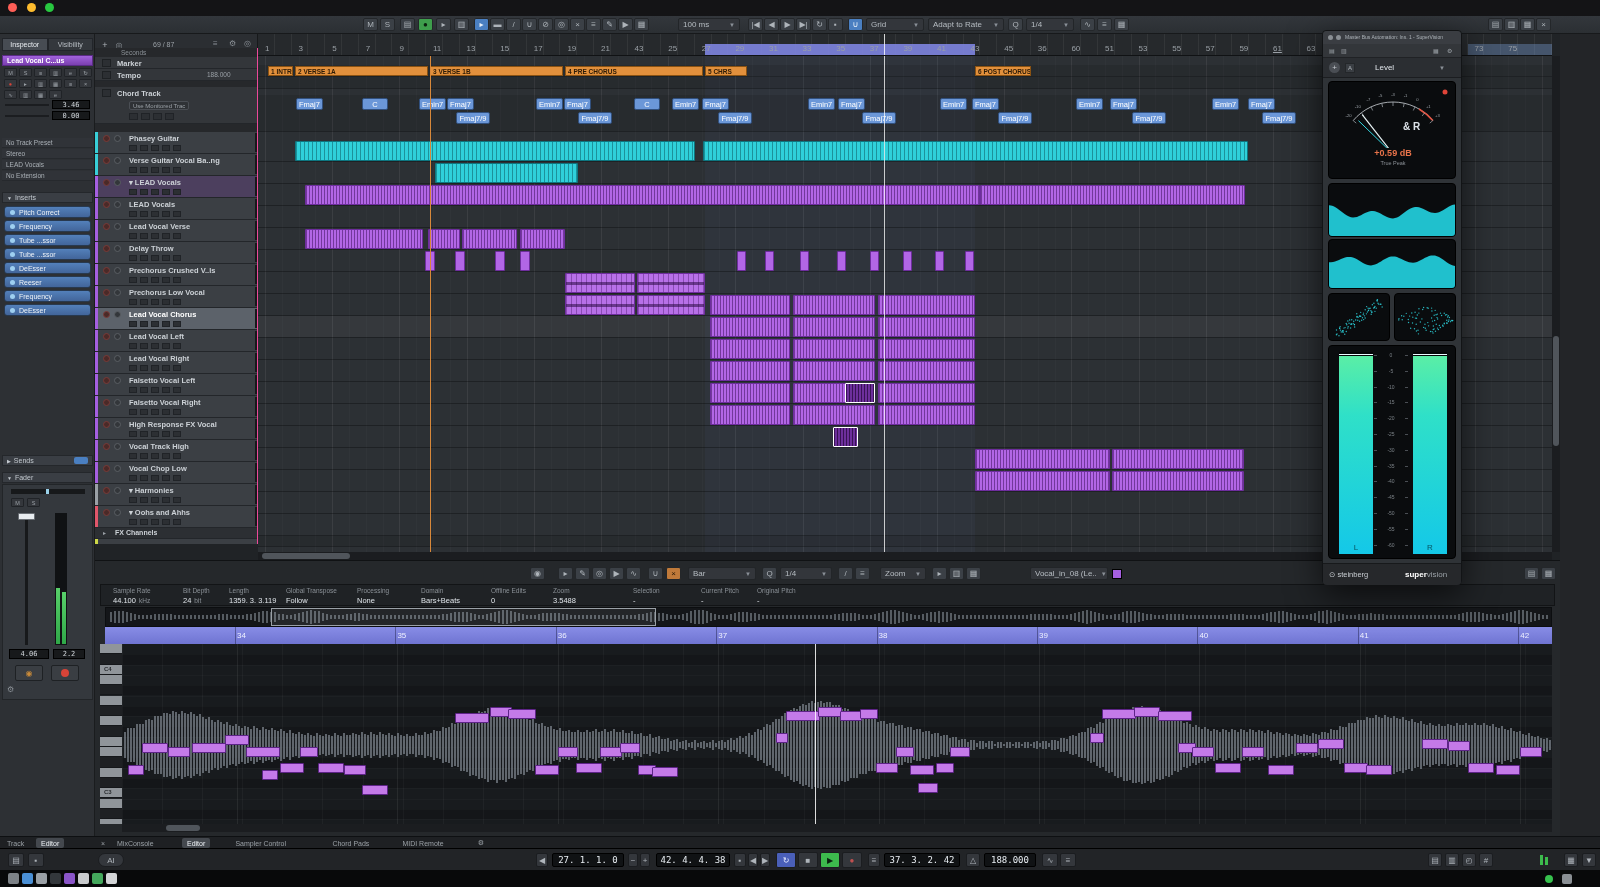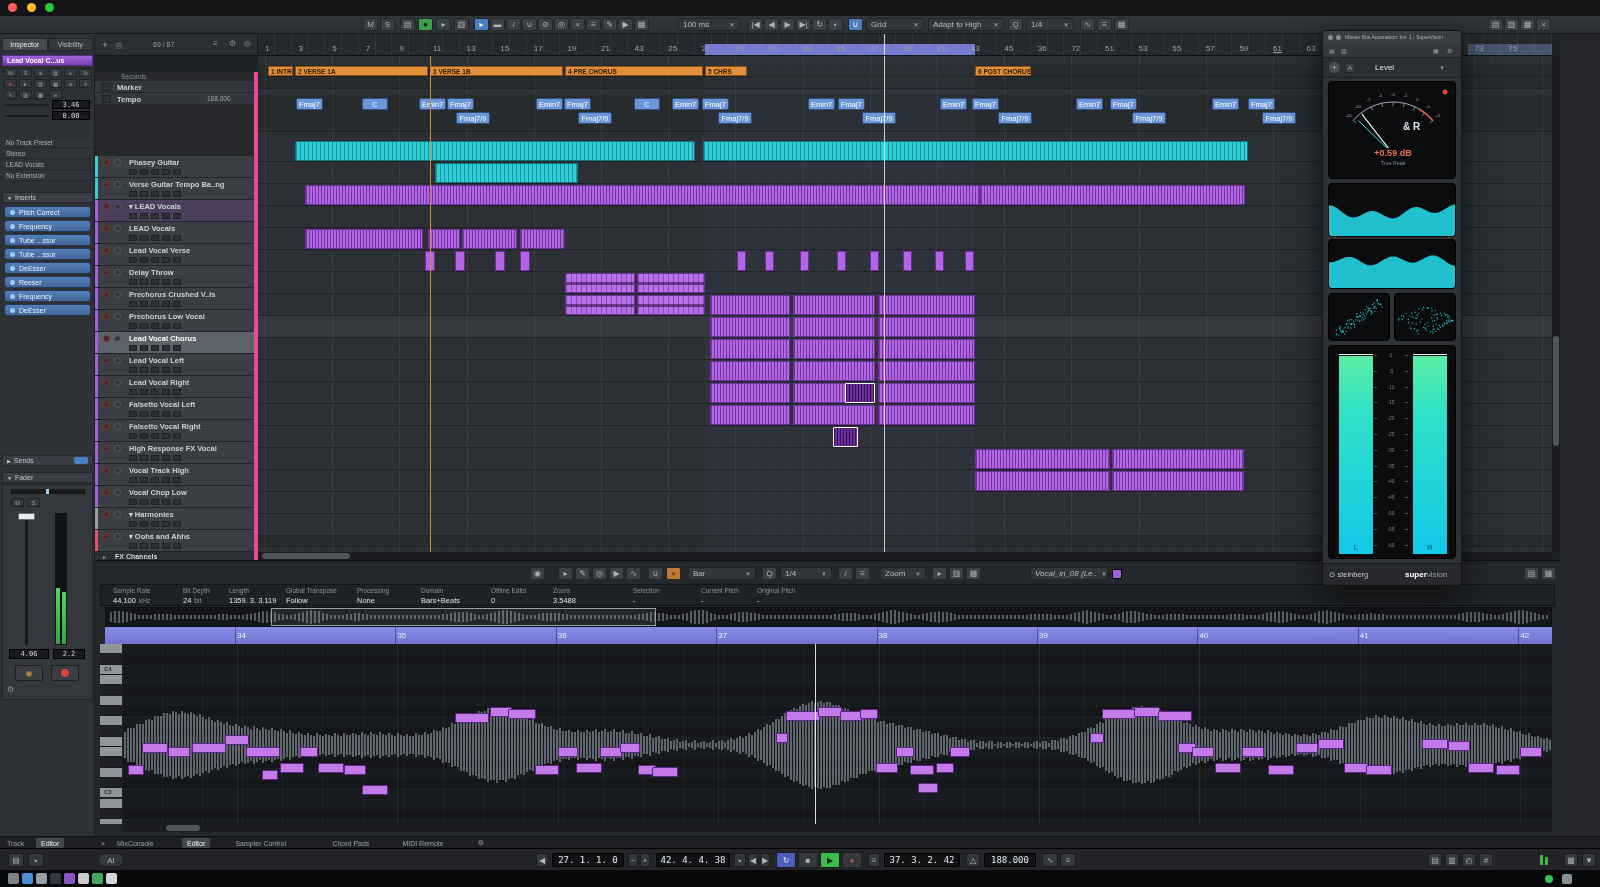--- a/index.html
+++ b/index.html
@@ -117,21 +117,21 @@
       <div class="tbtn" style="position: absolute; left: 780px; top: 2px;">▶</div>
       <div class="tbtn" style="position: absolute; left: 796px; top: 2px;">▶|</div>
       <div class="tbtn" style="position: absolute; left: 812px; top: 2px;">↻</div>
       <div class="tbtn" style="position: absolute; left: 828px; top: 2px;">▪</div>
       <div class="tbtn b" style="position: absolute; left: 848px; top: 2px;">∪</div>
       <div class="tsel" style="position: absolute; left: 866px; top: 2px; width: 58px;">
         <span>Grid</span>
         <span class="car">▼</span>
       </div>
       <div class="tsel" style="position: absolute; left: 928px; top: 2px; width: 76px;">
-        <span>Adapt to High</span>
+        <span>Adapt to Rate</span>
         <span class="car">▼</span>
       </div>
       <div class="tbtn" style="position: absolute; left: 1008px; top: 2px;">Q</div>
       <div class="tsel" style="position: absolute; left: 1026px; top: 2px; width: 48px;">
         <span>1/4</span>
         <span class="car">▼</span>
       </div>
       <div class="tbtn" style="position: absolute; left: 1080px; top: 2px;">∿</div>
       <div class="tbtn" style="position: absolute; left: 1097px; top: 2px;">≡</div>
       <div class="tbtn" style="position: absolute; left: 1114px; top: 2px;">▦</div>
@@ -274,65 +274,74 @@
       <div class="rulnum" style="position: absolute; left: 477.4px;">29</div>
       <div class="rulnum" style="position: absolute; left: 511px;">31</div>
       <div class="rulnum" style="position: absolute; left: 544.6px;">33</div>
       <div class="rulnum" style="position: absolute; left: 578.2px;">35</div>
       <div class="rulnum" style="position: absolute; left: 611.8px;">37</div>
       <div class="rulnum" style="position: absolute; left: 645.4px;">39</div>
       <div class="rulnum" style="position: absolute; left: 679px;">41</div>
       <div class="rulnum" style="position: absolute; left: 712.6px;">43</div>
       <div class="rulnum" style="position: absolute; left: 746.2px;">45</div>
       <div class="rulnum" style="position: absolute; left: 779.8px;">36</div>
-      <div class="rulnum" style="position: absolute; left: 813.4px;">72</div>
+      <div class="rulnum" style="position: absolute; left: 813.4px;">60</div>
       <div class="rulnum" style="position: absolute; left: 847px;">51</div>
       <div class="rulnum" style="position: absolute; left: 880.6px;">53</div>
       <div class="rulnum" style="position: absolute; left: 914.2px;">55</div>
       <div class="rulnum" style="position: absolute; left: 947.8px;">57</div>
       <div class="rulnum" style="position: absolute; left: 981.4px;">59</div>
       <div class="rulnum" style="position: absolute; left: 1015px; text-decoration: underline;">61</div>
       <div class="rulnum" style="position: absolute; left: 1048.6px;">63</div>
       <div class="rulnum" style="position: absolute; left: 1082.2px;">65</div>
       <div class="rulnum" style="position: absolute; left: 1115.8px;">67</div>
       <div class="rulnum" style="position: absolute; left: 1149.4px;">69</div>
       <div class="rulnum" style="position: absolute; left: 1183px;">71</div>
       <div class="rulnum" style="position: absolute; left: 1216.6px;">73</div>
       <div class="rulnum" style="position: absolute; left: 1250.2px;">75</div>
       <div style="position: absolute; left: 626px; top: 0px; width: 1px; height: 22px; background: rgba(255, 255, 255, 0.8);"></div>
     </div>
 
-  <div class="abs" id="tracklist" style="left:95px;top:72px;width:163px;height:496px;background:#26282b;border-right:4px solid #ec4899;overflow:hidden;">
+  <div class="abs" id="tracklist" style="left:95px;top:48px;width:163px;height:496px;background:#26282b;border-right:1px solid #ec4899;overflow:hidden;">
       <div style="position: absolute; left: 26px; top: 1px; font-size: 6.5px; color: rgb(138, 144, 150);">Seconds</div>
       <div class="trow special" style="position: absolute; top: 9px; height: 12px;">
         <div class="tname" style="position: absolute; left: 22px;">Marker</div>
         <div style="position: absolute; left: 7px; top: 2px; width: 9px; height: 8px; background: rgb(44, 47, 51); border: 1px solid rgb(30, 33, 36);"></div>
       </div>
       <div class="trow special" style="position: absolute; top: 21px; height: 12px;">
         <div class="tname" style="position: absolute; left: 22px;">Tempo</div>
         <div style="position: absolute; left: 7px; top: 2px; width: 9px; height: 8px; background: rgb(44, 47, 51); border: 1px solid rgb(30, 33, 36);"></div>
         <div style="position: absolute; left: 112px; top: 2px; font-size: 6.5px; color: rgb(154, 160, 166);">188.000</div>
+      </div>
+      <div class="trow special" style="position: absolute; top: 39px; height: 37px;">
+        <div class="tname" style="position: absolute; left: 22px;">Chord Track</div>
+        <div style="position: absolute; left: 7px; top: 2px; width: 9px; height: 8px; background: rgb(44, 47, 51); border: 1px solid rgb(30, 33, 36);"></div>
+        <div class="chip" style="position: absolute; left: 34px; top: 14px; height: 9px;">Use Monitored Trac</div>
+        <div style="position: absolute; left: 34px; top: 26px; width: 9px; height: 7px; background: rgb(44, 47, 51); border: 1px solid rgb(32, 35, 39);"></div>
+        <div style="position: absolute; left: 46px; top: 26px; width: 9px; height: 7px; background: rgb(44, 47, 51); border: 1px solid rgb(32, 35, 39);"></div>
+        <div style="position: absolute; left: 58px; top: 26px; width: 9px; height: 7px; background: rgb(44, 47, 51); border: 1px solid rgb(32, 35, 39);"></div>
+        <div style="position: absolute; left: 70px; top: 26px; width: 9px; height: 7px; background: rgb(44, 47, 51); border: 1px solid rgb(32, 35, 39);"></div>
       </div>
       <div class="trow" style="position: absolute; top: 84px; height: 22px;">
         <div class="strip" style="position: absolute; background: rgb(56, 207, 216);"></div>
         <div style="position: absolute; left: 8px; top: 3px; width: 7px; height: 7px; border-radius: 50%; border: 1px solid rgb(122, 58, 56); background: rgb(74, 42, 40);"></div>
         <div style="position: absolute; left: 19px; top: 3px; width: 7px; height: 7px; border-radius: 50%; border: 1px solid rgb(90, 94, 99); background: rgb(51, 54, 58);"></div>
         <div class="tname">Phasey Guitar</div>
         <div style="position: absolute; left: 34px; top: 13px; width: 8px; height: 6px; background: rgb(44, 47, 51); border: 1px solid rgb(32, 35, 39);"></div>
         <div style="position: absolute; left: 45px; top: 13px; width: 8px; height: 6px; background: rgb(44, 47, 51); border: 1px solid rgb(32, 35, 39);"></div>
         <div style="position: absolute; left: 56px; top: 13px; width: 8px; height: 6px; background: rgb(44, 47, 51); border: 1px solid rgb(32, 35, 39);"></div>
         <div style="position: absolute; left: 67px; top: 13px; width: 8px; height: 6px; background: rgb(44, 47, 51); border: 1px solid rgb(32, 35, 39);"></div>
         <div style="position: absolute; left: 78px; top: 13px; width: 8px; height: 6px; background: rgb(44, 47, 51); border: 1px solid rgb(32, 35, 39);"></div>
         <div style="position: absolute; right: 1px; top: 1px; width: 2px; bottom: 1px; background: rgb(23, 25, 27);"></div>
       </div>
       <div class="trow" style="position: absolute; top: 106px; height: 22px;">
         <div class="strip" style="position: absolute; background: rgb(56, 207, 216);"></div>
         <div style="position: absolute; left: 8px; top: 3px; width: 7px; height: 7px; border-radius: 50%; border: 1px solid rgb(122, 58, 56); background: rgb(74, 42, 40);"></div>
         <div style="position: absolute; left: 19px; top: 3px; width: 7px; height: 7px; border-radius: 50%; border: 1px solid rgb(90, 94, 99); background: rgb(51, 54, 58);"></div>
-        <div class="tname">Verse Guitar Tempo Ba..ng</div>
+        <div class="tname">Verse Guitar Vocal Ba..ng</div>
         <div style="position: absolute; left: 34px; top: 13px; width: 8px; height: 6px; background: rgb(44, 47, 51); border: 1px solid rgb(32, 35, 39);"></div>
         <div style="position: absolute; left: 45px; top: 13px; width: 8px; height: 6px; background: rgb(44, 47, 51); border: 1px solid rgb(32, 35, 39);"></div>
         <div style="position: absolute; left: 56px; top: 13px; width: 8px; height: 6px; background: rgb(44, 47, 51); border: 1px solid rgb(32, 35, 39);"></div>
         <div style="position: absolute; left: 67px; top: 13px; width: 8px; height: 6px; background: rgb(44, 47, 51); border: 1px solid rgb(32, 35, 39);"></div>
         <div style="position: absolute; left: 78px; top: 13px; width: 8px; height: 6px; background: rgb(44, 47, 51); border: 1px solid rgb(32, 35, 39);"></div>
         <div style="position: absolute; right: 1px; top: 1px; width: 2px; bottom: 1px; background: rgb(23, 25, 27);"></div>
       </div>
       <div class="trow grouprow" style="position: absolute; top: 128px; height: 22px;">
         <div class="strip" style="position: absolute; background: rgb(165, 95, 224);"></div>
         <div style="position: absolute; left: 8px; top: 3px; width: 7px; height: 7px; border-radius: 50%; border: 1px solid rgb(122, 58, 56); background: rgb(74, 42, 40);"></div>
@@ -675,21 +684,21 @@
       </div>
       <div class="ebtn" style="position: absolute; left: 738px; top: 3px;">/</div>
       <div class="ebtn" style="position: absolute; left: 755px; top: 3px;">≡</div>
       <div class="tsel" style="position: absolute; left: 780px; top: 3px; width: 46px;">
         <span>Zoom</span>
         <span class="car">▼</span>
       </div>
       <div class="ebtn" style="position: absolute; left: 832px; top: 3px;">▸</div>
       <div class="ebtn" style="position: absolute; left: 849px; top: 3px;">▥</div>
       <div class="ebtn" style="position: absolute; left: 866px; top: 3px;">▦</div>
-      <div class="tsel" style="position: absolute; left: 930px; top: 3px; width: 78px; font-style: italic;">
+      <div class="tsel" style="position: absolute; left: 930px; top: 3px; width: 78px;">
         <span>Vocal_in_08 (Le..</span>
         <span class="car">▼</span>
       </div>
       <div style="position: absolute; left: 1012px; top: 5px; width: 10px; height: 10px; background: rgb(165, 95, 224); border: 1px solid rgb(0, 0, 0);"></div>
       <div class="ebtn" style="position: absolute; left: 1424px; top: 3px;">▤</div>
       <div class="ebtn" style="position: absolute; left: 1441px; top: 3px;">▦</div>
     </div>
   <div class="abs" id="ed-info" style="left:100px;top:584px;width:1455px;height:22px;background:#1f2225;border:1px solid #121416;">
       <div class="infocol-label" style="position: absolute; left: 12px;">Sample Rate</div>
       <div class="infocol-value" style="position: absolute; left: 12px;">44.100<span style="position: static; color: rgb(138, 144, 150); margin-left: 3px; font-size: 6.5px;">kHz</span></div>

